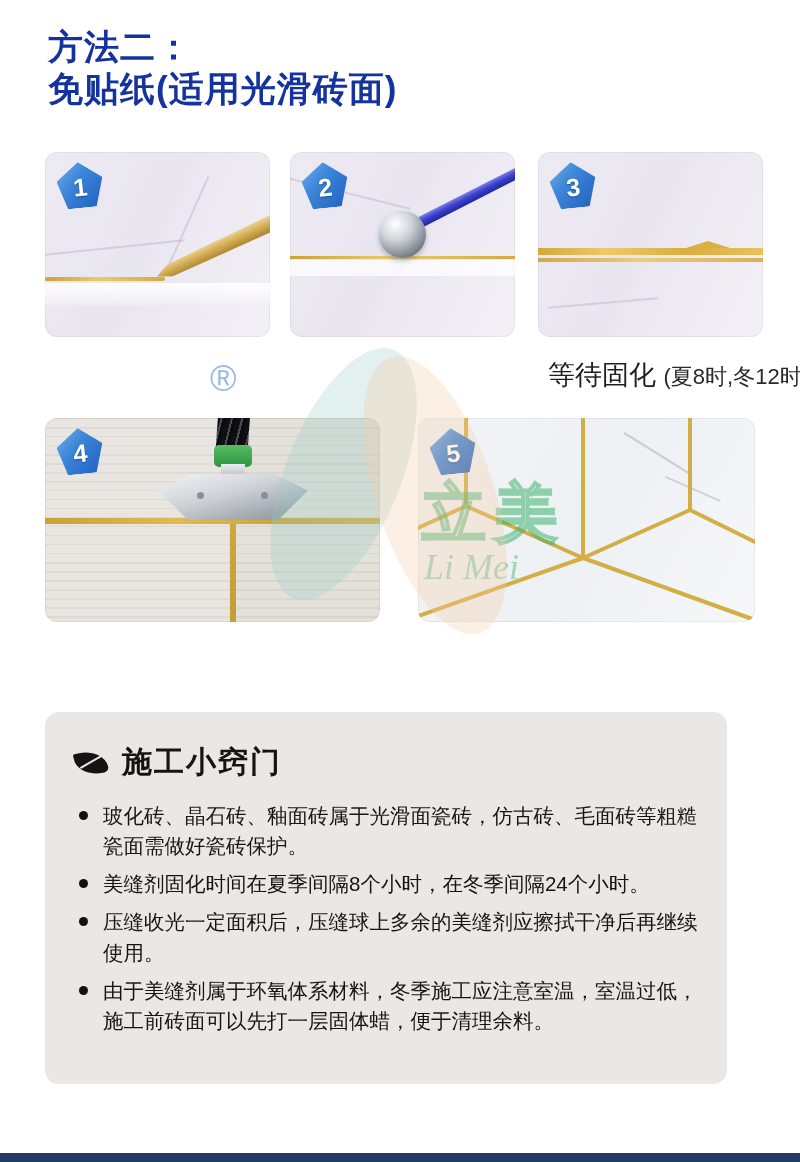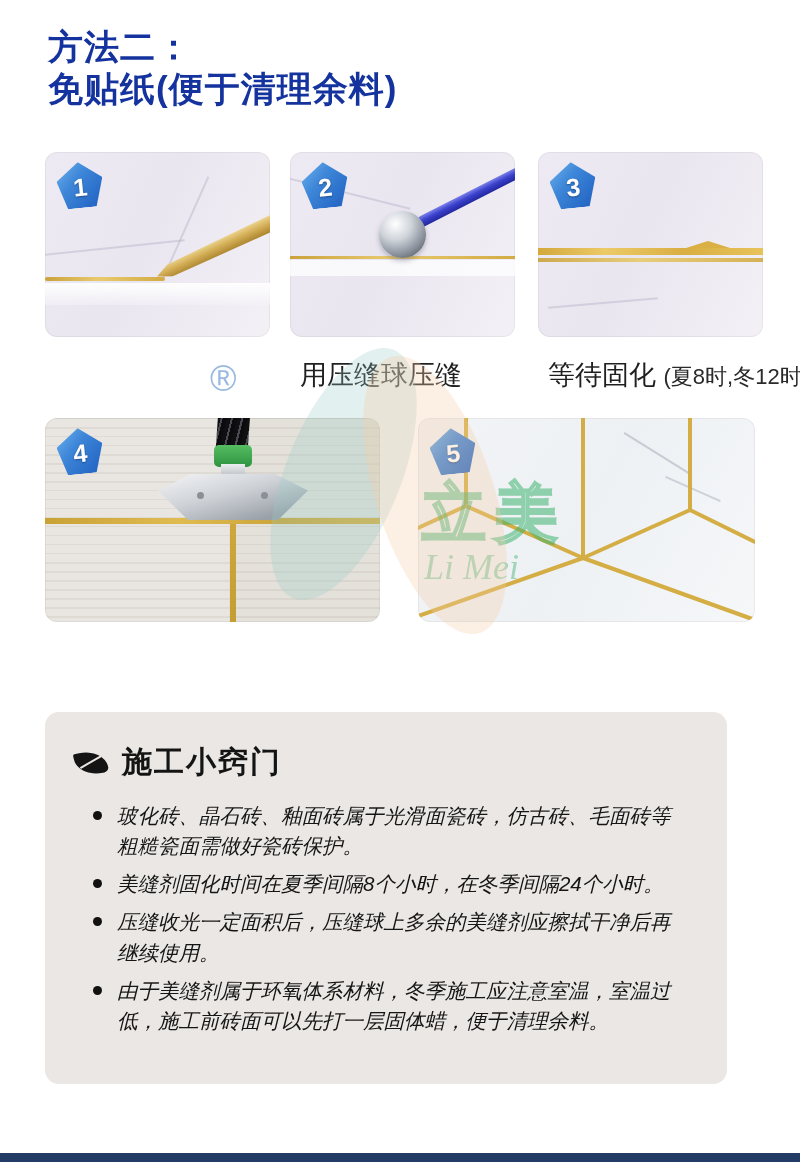--- a/index.html
+++ b/index.html
@@ -101,37 +101,37 @@
 
   
   .tips{position:absolute;left:45px;top:712px;width:682px;height:372px;background:#eae7e4;
         border-radius:14px;box-sizing:border-box;padding:30px 26px 0 30px;z-index:1;}
   .tips-head{display:flex;align-items:center;gap:15px;margin-bottom:18px;}
   .leaf-icon{position:relative;width:32px;height:24px;background:#141414;
              border-radius:2px 100% 6px 100%;transform:rotate(-12deg);}
   .leaf-icon::after{content:"";position:absolute;left:4px;top:10px;width:24px;height:2px;
                     background:#eae7e4;transform:rotate(-18deg);}
   .tips-title{font-size:30px;font-weight:bold;color:#141414;letter-spacing:2px;}
-  .tips ul{list-style:none;margin:14px;padding:0;font-style:italic;}
+  .tips ul{list-style:none;margin:0;padding:0;}
   .tips li{position:relative;padding-left:28px;font-size:20.5px;line-height:1.47;
            color:#151515;margin-bottom:8px;}
   .tips li::before{content:"";position:absolute;left:4px;top:10px;width:9px;height:9px;
                    border-radius:50%;background:#111;}
 
   
   .footer-bar{position:absolute;left:0;bottom:0;width:100%;height:9px;background:#223c66;z-index:1;}
 </style>
 </head>
 <body>
 
 <div class="page">
 
   <div class="header">
     <div class="t">方法二：</div>
-    <div class="t">免贴纸(便于清理余料)</div>
+    <div class="t">免贴纸(适用光滑砖面)</div>
   </div>
 
   <figure class="fig row1" id="f1">
     <div class="img tilebg">
       <div class="badge">
         <span>1</span>
       </div>
       <div class="vein" style="left:-10px;top:95px;width:150px;height:2px;transform:rotate(-6deg);"></div>
       <div class="vein" style="left:140px;top:20px;width:2px;height:110px;transform:rotate(24deg);"></div>
       <div class="s1-band"></div>
@@ -144,21 +144,20 @@
     <div class="img tilebg">
       <div class="badge">
         <span>2</span>
       </div>
       <div class="vein" style="left:-8px;top:40px;width:130px;height:2px;transform:rotate(14deg);"></div>
       <div class="s2-band"></div>
       <div class="goldline s2-seam"></div>
       <div class="s2-rod"></div>
       <div class="s2-ball"></div>
     </div>
-    <figcaption class="figcap">用压缝球压缝</figcaption>
   </figure>
 
   <figure class="fig row1" id="f3">
     <div class="img tilebg">
       <div class="badge">
         <span>3</span>
       </div>
       <div class="vein" style="left:10px;top:150px;width:110px;height:2px;transform:rotate(-5deg);"></div>
       <div class="goldline s3-band"></div>
       <div class="s3-mound"></div>

